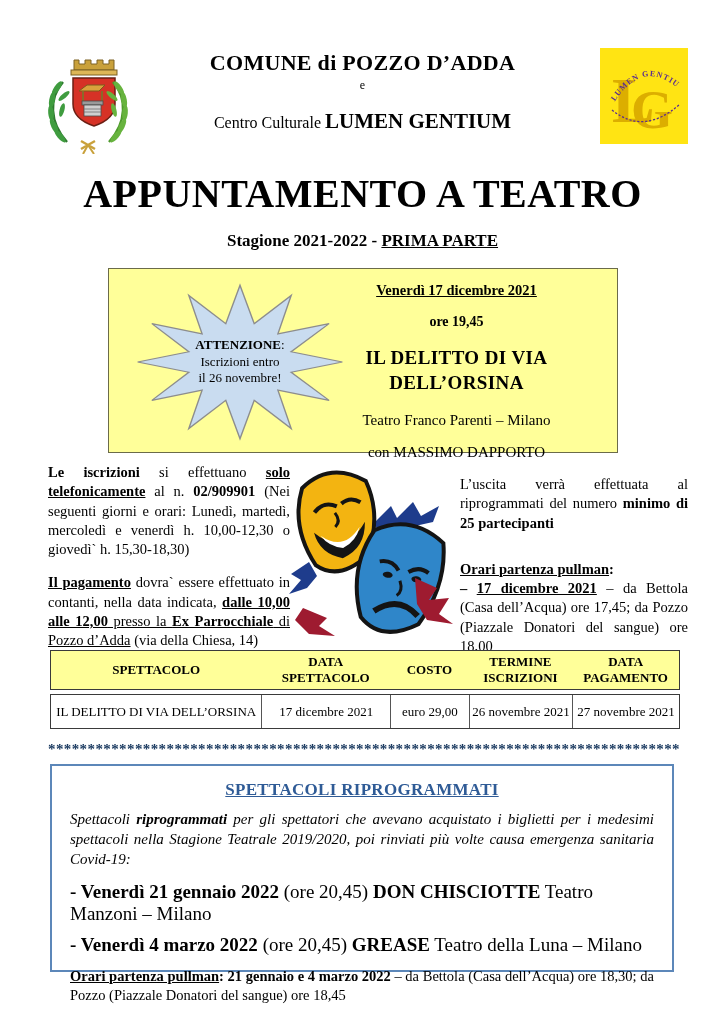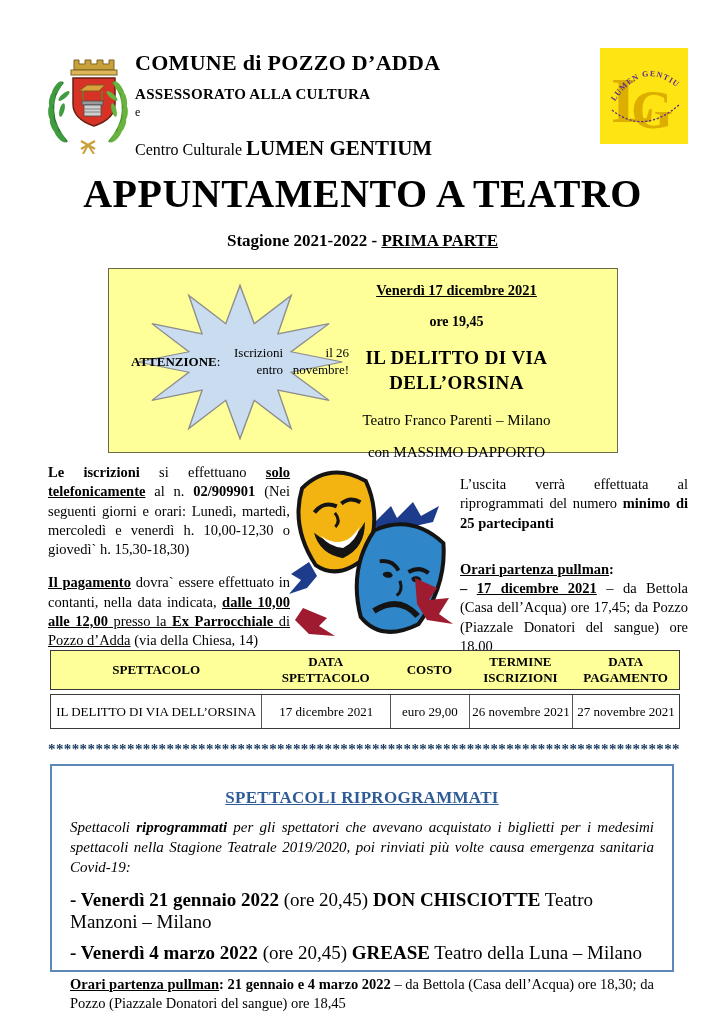--- a/index.html
+++ b/index.html
@@ -1,39 +1,39 @@
 <!DOCTYPE html>
 <html><head>
 <meta charset="utf-8">
 <style>
   html,body{margin:0;padding:0;background:#ffffff;}
   .page{position:relative;width:725px;height:1024px;background:#ffffff;overflow:hidden;
         font-family:"Liberation Serif", serif;color:#000;}
 
   
   .crest{position:absolute;left:40px;top:46px;width:96px;height:108px;}
-  .header-text{position:absolute;left:135px;top:50px;width:455px;}
+  .header-text{position:absolute;left:135px;top:50px;width:455px;text-align:center;}
   .muni{font-size:22px;font-weight:bold;letter-spacing:.3px;}
   .dept{font-size:15px;font-weight:bold;margin-top:10px;letter-spacing:.3px;}
   .conj{font-size:12px;margin-top:2px;}
   .ccline{margin-top:16px;font-size:16px;}
   .ccname{font-size:21px;font-weight:bold;}
   .lg-logo{position:absolute;left:600px;top:48px;width:88px;height:96px;}
 
   .main-title{position:absolute;left:0;top:170px;width:100%;text-align:center;
               font-size:40px;font-weight:bold;letter-spacing:.5px;}
   .season{position:absolute;left:0;top:231px;width:100%;text-align:center;font-size:17px;}
 
   
   .hbox{position:absolute;left:108px;top:268px;width:510px;height:185px;background:#FFFF99;
         border:1px solid #6b6b4a;box-sizing:border-box;}
   .burst-wrap{position:absolute;left:22px;top:12px;width:218px;height:162px;}
   .burst-wrap svg{position:absolute;inset:0;width:100%;height:100%;}
-  .burst-text{position:absolute;inset:0;display:flex;flex-direction:row;justify-content:center;
-              align-items:center;text-align:right;font-size:13px;line-height:1.3;}
+  .burst-text{position:absolute;inset:0;display:flex;flex-direction:column;justify-content:center;
+              align-items:center;text-align:center;font-size:13px;line-height:1.3;}
   .event-col{position:absolute;left:200px;top:0;width:295px;height:100%;display:flex;
              flex-direction:column;align-items:center;text-align:center;padding-top:13px;box-sizing:border-box;}
   .ev-date{font-size:14.5px;font-weight:bold;text-decoration:underline;}
   .ev-time{font-size:14px;margin-top:15px;font-weight:bold;}
   .ev-show{font-size:19px;font-weight:bold;margin-top:16px;line-height:1.3;max-width:205px;letter-spacing:.4px;}
   .ev-venue{font-size:15px;margin-top:17px;}
   .ev-cast{font-size:15px;margin-top:15px;}
 
   
   .info-left{position:absolute;left:48px;top:463px;width:242px;font-size:14.5px;line-height:1.33;text-align:justify;}
@@ -52,21 +52,21 @@
   .t-row .cell{display:flex;align-items:center;justify-content:center;text-align:center;
                min-height:33px;padding:1px 2px;box-sizing:border-box;}
   .t-row .cell+.cell{border-left:1px solid #555;}
   .c0{width:33.5%;} .c1{width:20.5%;} .c2{width:12.5%;} .c3{width:16.5%;} .c4{width:17%;}
 
   .divider{position:absolute;left:48px;top:741px;width:632px;color:#17375E;font-weight:bold;
            font-size:15px;letter-spacing:.4px;white-space:nowrap;overflow:hidden;}
 
   
   .rbox{position:absolute;left:50px;top:764px;width:624px;height:208px;border:2px solid #5C87B9;
-        box-sizing:border-box;padding:22px 18px;}
+        box-sizing:border-box;padding:14px 18px;}
   .r-heading{text-align:center;color:#2F5B96;font-size:17px;font-weight:bold;
              text-decoration:underline;letter-spacing:.3px;}
   .r-intro{margin-top:10px;font-style:italic;font-size:15px;line-height:1.33;text-align:justify;}
   .r-item{margin-top:11px;font-size:19px;}
   .r-item+.r-item{margin-top:9px;}
   .r-pullman{margin-top:11px;font-size:14.5px;line-height:1.3;text-align:justify;}
 </style>
 </head>
 <body>
 
@@ -102,21 +102,20 @@
       <ellipse cx="76" cy="90" rx="8" ry="2.8" transform="rotate(130 76 90)"></ellipse>
       <ellipse cx="72" cy="50" rx="7" ry="2.4" transform="rotate(40 72 50)"></ellipse>
       <ellipse cx="74" cy="64" rx="7" ry="2.4" transform="rotate(75 74 64)"></ellipse>
     </g>
     <path d="M41,95 l14,8 m0,-8 l-14,8" stroke="#C9A13B" stroke-width="2.4"></path>
     <path d="M48,99 l-5,9 m5,-9 l6,9" stroke="#C9A13B" stroke-width="2"></path>
   </svg>
 
   <div class="header-text">
     <div class="muni">COMUNE di POZZO D’ADDA</div>
-    <div class="dept">ASSESSORATO ALLA CULTURA</div>
     <div class="conj">e</div>
     <div class="ccline"><span>Centro Culturale </span><span class="ccname">LUMEN GENTIUM</span></div>
   </div>
 
   <svg class="lg-logo" viewBox="0 0 88 96">
     <rect width="88" height="96" fill="#FFE413"></rect>
     <text x="12" y="74" font-size="64" font-weight="bold" fill="#DCAE00" font-family="Liberation Serif, serif">L</text>
     <text x="31" y="80" font-size="54" font-weight="bold" fill="#DCAE00" font-family="Liberation Serif, serif">G</text>
     <path id="lgArc" d="M12,58 Q42,8 80,42" fill="none"></path>
     <text font-size="8" fill="#5b2d8e" font-weight="bold" letter-spacing="1">

